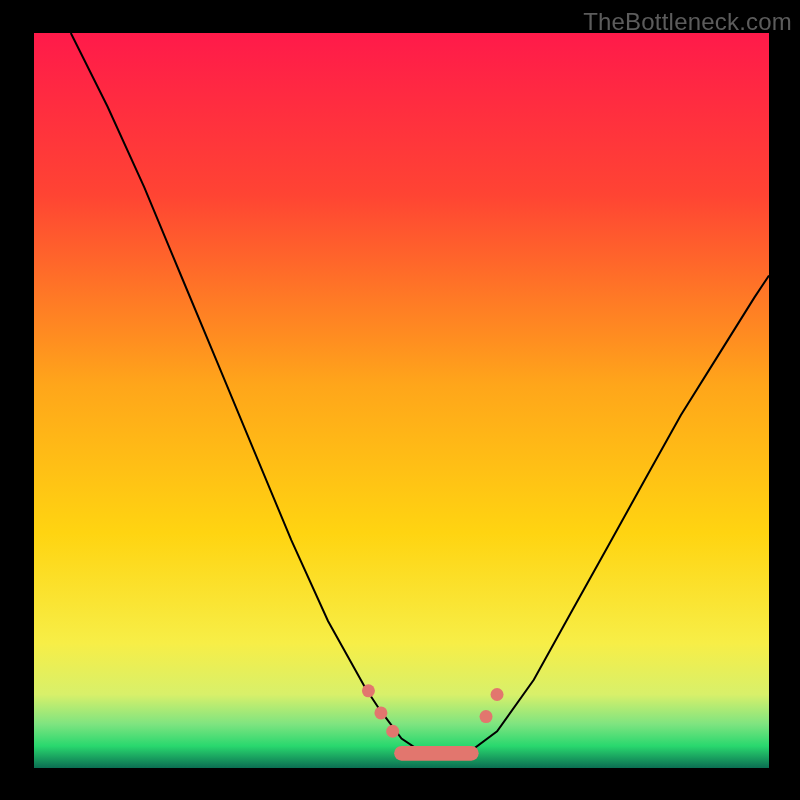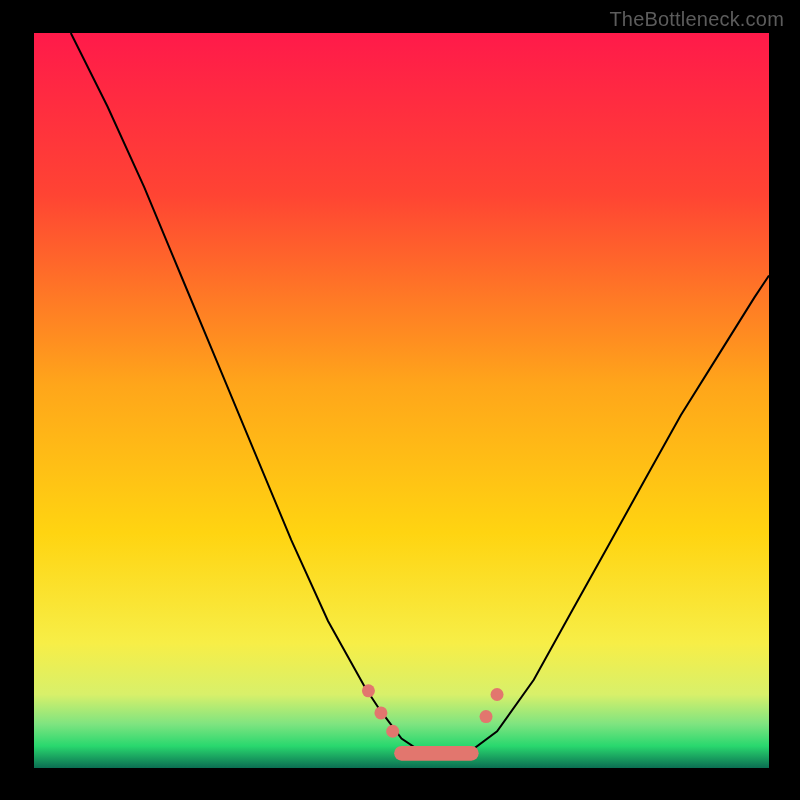--- a/index.html
+++ b/index.html
@@ -20,23 +20,23 @@
     position: absolute;
     overflow: hidden;
   }
   .gradient-bg {
     position: absolute;
     inset: 0;
   }
   .watermark {
     position: absolute;
     top: 8px;
-    right: 16px;
+    right: 8px;
     color: #5c5c5c;
-    font-size: 20px;
+    font-size: 24px;
     font-weight: 500;
     letter-spacing: 0.2px;
     user-select: none;
     margin-left: 31px;
   }
   svg.curve {
     position: absolute;
     inset: 0;
   }
   .marker {

